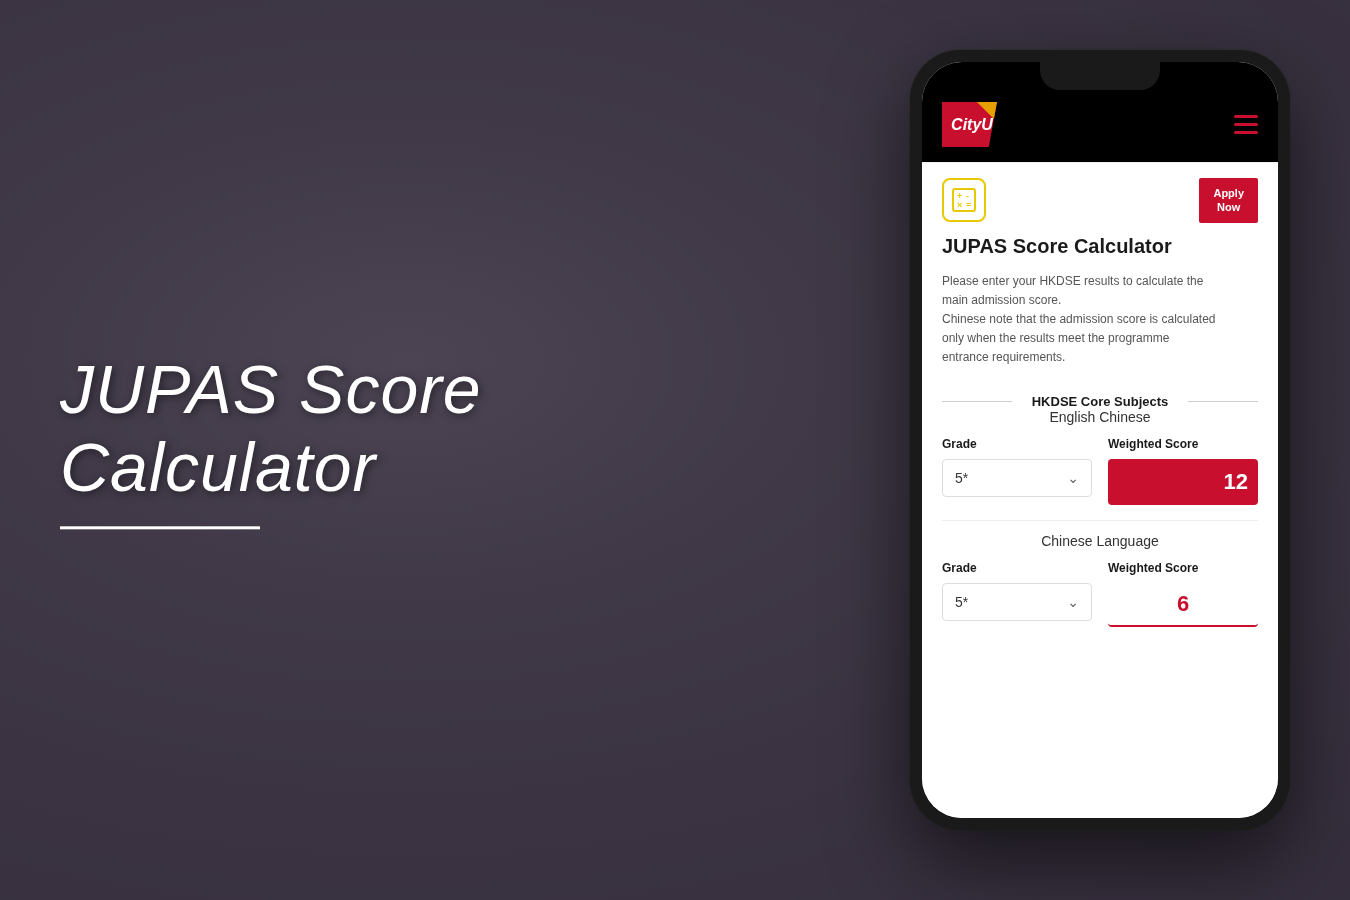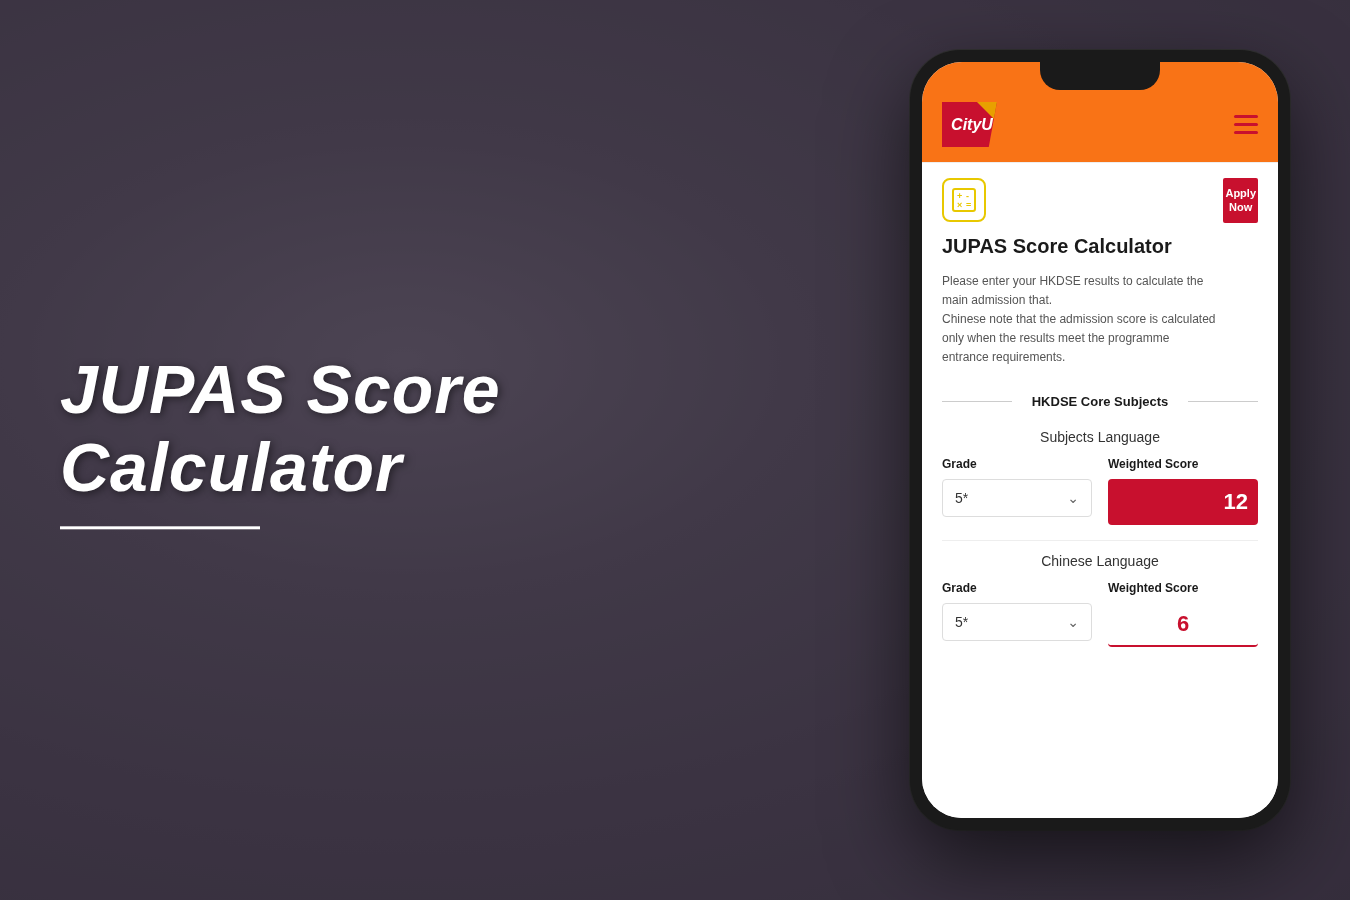--- a/index.html
+++ b/index.html
@@ -41,21 +41,21 @@
       position: absolute;
       left: 60px;
       top: 50%;
       transform: translateY(-50%);
       z-index: 2;
       max-width: 600px;
     }
 
     .main-title {
       font-size: 68px;
-      font-weight: 700;
+      font-weight: 400;
       font-style: italic;
       color: #ffffff;
       line-height: 1.15;
       text-shadow: 2px 2px 8px rgba(0,0,0,0.5);
       letter-spacing: 1px;
     }
 
     .title-divider {
       width: 200px;
       height: 3px;
@@ -100,21 +100,21 @@
       width: 100%;
       height: 100%;
       background: #f5f5f5;
       border-radius: 40px;
       overflow: hidden;
       position: relative;
     }
 
     
     .phone-header {
-      background: #f97316;
+      background: #000000;
       padding: 40px 20px 15px 20px;
       display: flex;
       align-items: center;
       justify-content: space-between;
       border-bottom: 1px solid #eee;
     }
 
     .cityu-logo {
       display: flex;
       align-items: center;
@@ -194,21 +194,21 @@
     }
 
     .calc-icon-svg {
       width: 28px;
       height: 28px;
     }
 
     .apply-now-btn {
       background: #c8102e;
       color: white;
-      padding: 8px 2px;
+      padding: 8px 14px;
       font-size: 11px;
       font-weight: 700;
       border: none;
       cursor: pointer;
       line-height: 1.3;
       text-align: center;
       border-radius: 2px;
     }
 
     .page-title {
@@ -223,21 +223,20 @@
       color: #555;
       line-height: 1.6;
       margin-bottom: 26px;
     }
 
     
     .section-divider {
       display: flex;
       align-items: center;
       gap: 20px;
-      margin-bottom: 20px;
     }
 
     .divider-line {
       flex: 1;
       height: 1px;
       background: #ccc;
     }
 
     .section-title {
       font-size: 13px;
@@ -379,34 +378,34 @@
               <text x="16" y="22" font-size="9" fill="#e8c800" font-weight="bold">=</text>
             </svg>
           </div>
           <button class="apply-now-btn">Apply<br>Now</button>
         </div>
 
         <div class="page-title">JUPAS Score Calculator</div>
 
         <div class="page-description">
           <span>Please enter your HKDSE results to calculate the</span><br>
-          <span>main admission that.</span><br>
+          <span>main admission score.</span><br>
           <span>Chinese note that the admission score is calculated</span><br>
           <span>only when the results meet the programme</span><br>
           <span>entrance requirements.</span>
         </div>
 
         <div class="section-divider">
           <div class="divider-line"></div>
           <span class="section-title">HKDSE Core Subjects</span>
           <div class="divider-line"></div>
         </div>
 
         <div class="subject-section">
-          <div class="subject-name">Subjects Language</div>
+          <div class="subject-name">English Chinese</div>
           <div class="grade-score-row">
             <div class="col-grade">
               <div class="col-header">Grade</div>
               <div class="grade-select">
                 <span class="grade-value">5*</span>
                 <span class="chevron-down">⌄</span>
               </div>
             </div>
             <div class="col-score">
               <div class="col-header">Weighted Score</div>

